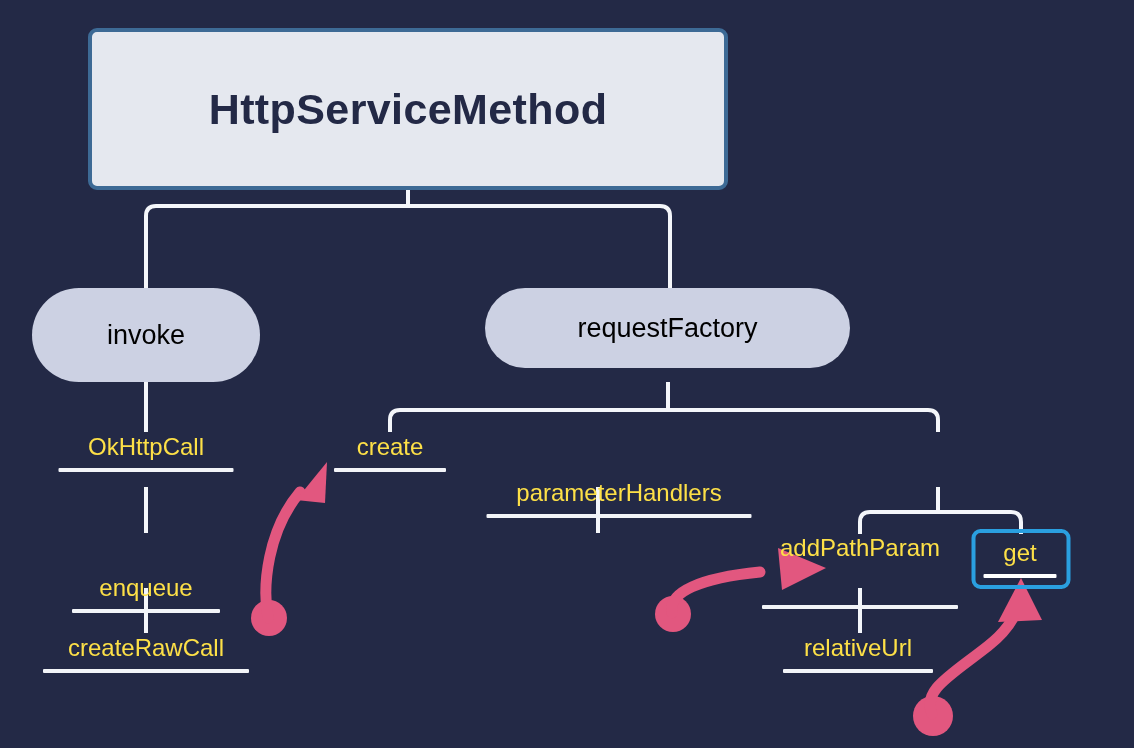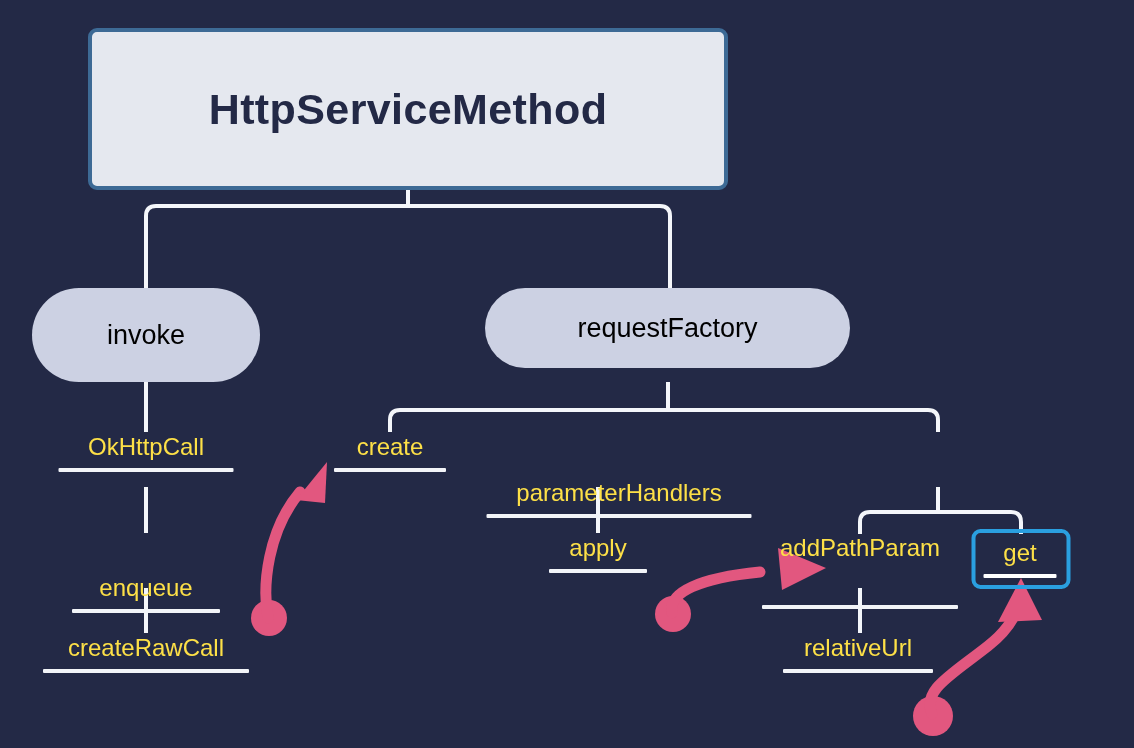--- a/index.html
+++ b/index.html
@@ -178,24 +178,20 @@
   <div class="tnode" style="left:146px; top:633px;">
     <span class="tlabel">createRawCall</span>
     <div class="tbar" style="width:206px;"></div>
   </div>
 
   <div class="tnode" style="left:619px; top:432px;margin-top:46px;">
     <span class="tlabel">parameterHandlers</span>
     <div class="tbar" style="width:265px;"></div>
   </div>
 
-  <div class="tnode" style="left:598px; top:533px;">
-    <span class="tlabel">apply</span>
-    <div class="tbar" style="width:98px;"></div>
-  </div>
 
 
   <div class="tnode" style="left:860px; top:533px;gap:36px;">
     <span class="tlabel">addPathParam</span>
     <div class="tbar" style="width:196px;"></div>
   </div>
 
   <div class="tnode highlight" style="left:1021px; top:529px;padding-left:8px;">
     <span class="tlabel">get</span>
     <div class="tbar" style="width:73px;"></div>

